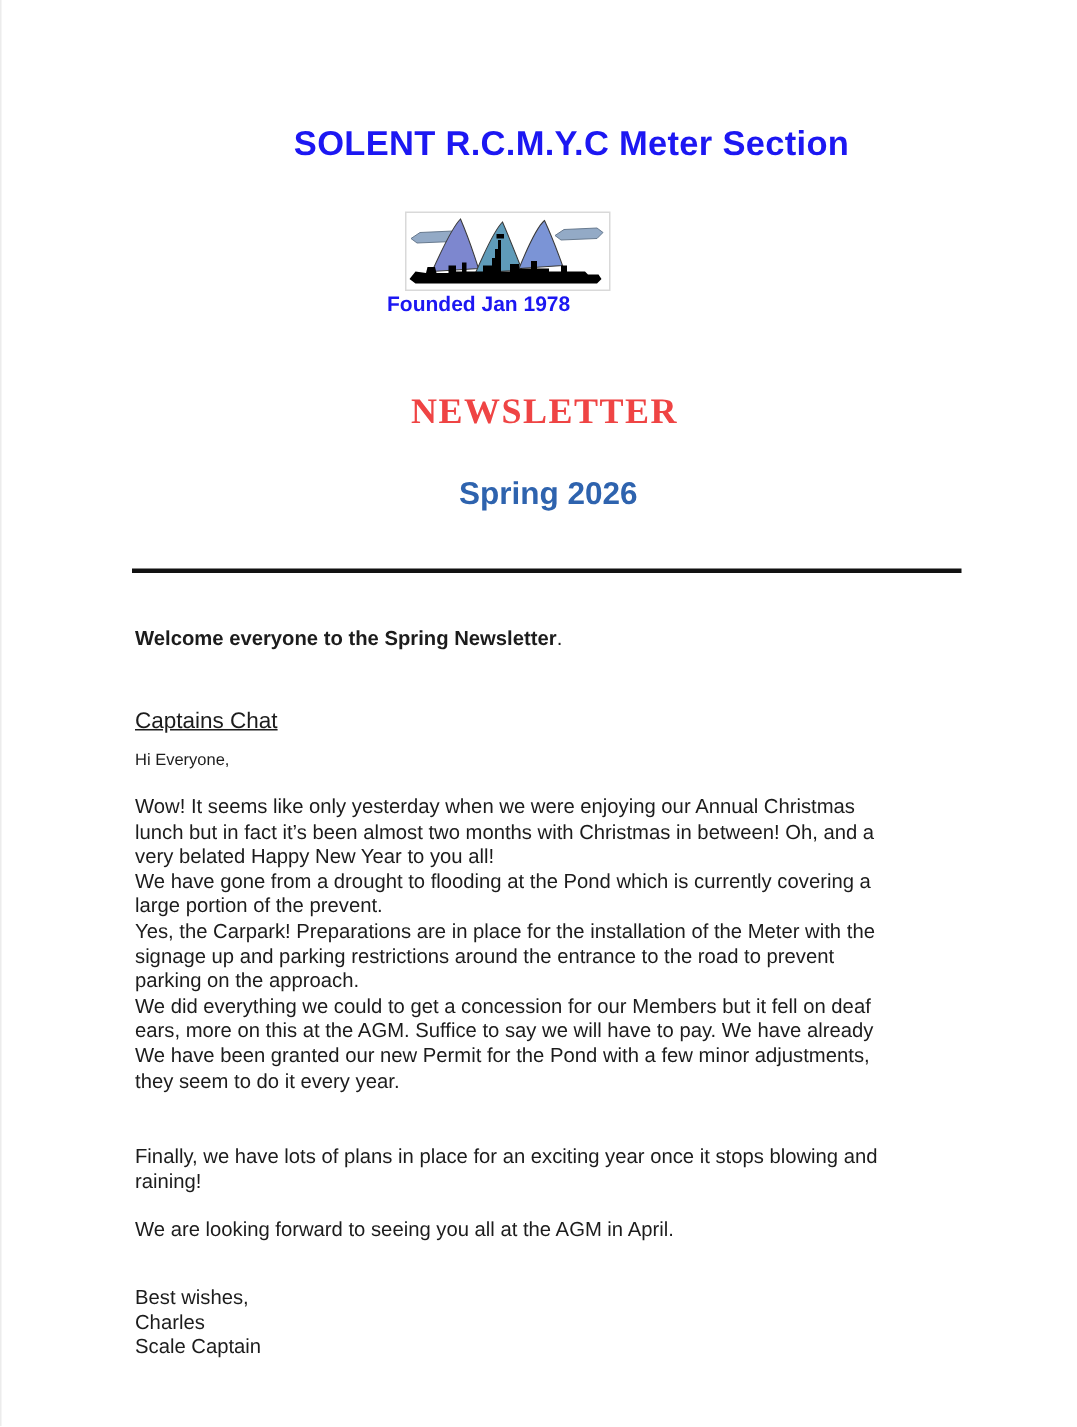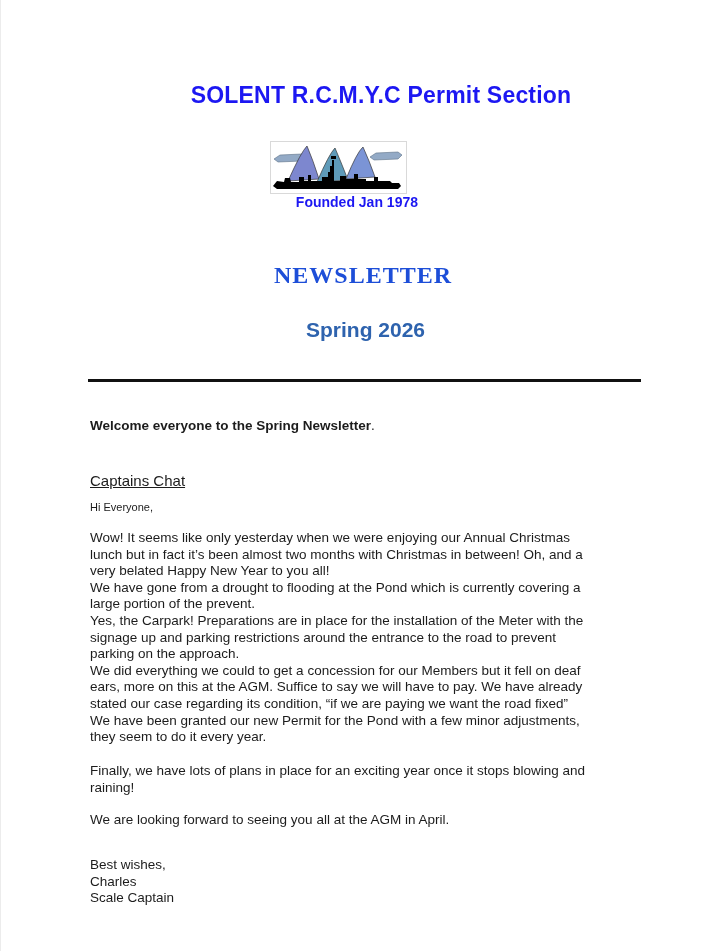--- a/index.html
+++ b/index.html
@@ -24,32 +24,32 @@
     letter-spacing:0.2px;
   }
   .logo-box{
     position:absolute;top:141px;left:270px;
     width:135px;height:51px;
     background:#ffffff;
     border:1px solid #d9d9d9;
   }
   .founded{
     position:absolute;top:194px;left:258px;width:160px;
-    text-align:right;
+    text-align:left;
     font-size:14px;font-weight:bold;
     color:#1c17f2;
   }
   .newsletter-title{
     position:absolute;top:262px;left:0;right:0;
     padding-left:8px;
     text-align:center;
     font-family:"Liberation Serif", serif;
     font-size:24px;font-weight:bold;
     letter-spacing:1px;
-    color:#1d4ed8;
+    color:#ef4444;
   }
   .issue-title{
     position:absolute;top:318px;left:0;right:0;
     padding-left:13px;
     text-align:center;
     font-size:21px;font-weight:bold;
     color:#2e63ae;
   }
   .divider{
     position:absolute;top:379px;left:88px;
@@ -79,21 +79,21 @@
   .finally-block{top:763px;}
   .agm-line{top:812px;}
   .signature-block{top:857px;}
 </style>
 </head>
 <body>
 
 <div class="page">
   <div class="page-edge-left"></div>
 
-  <div class="main-title">SOLENT R.C.M.Y.C Permit Section</div>
+  <div class="main-title">SOLENT R.C.M.Y.C Meter Section</div>
 
   <div class="logo-box">
     <svg width="133" height="49" viewBox="0 0 133 49">
 
       <polygon points="3,17 9,13 31,12 35,15 31,19 7,20" fill="#93aac6" stroke="#5d7186" stroke-width="0.6"></polygon>
 
       <polygon points="99,15 105,11 127,10 131,13 127,17 103,18" fill="#93aac6" stroke="#5d7186" stroke-width="0.6"></polygon>
 
       <path d="M17 39 Q30 10 36 4 Q42 18 48 37 Z" fill="#7d87cf" stroke="#3a3a3a" stroke-width="0.7"></path>
 
@@ -126,21 +126,20 @@
       <div class="line">Wow! It seems like only yesterday when we were enjoying our Annual Christmas</div>
       <div class="line">lunch but in fact it’s been almost two months with Christmas in between! Oh, and a</div>
       <div class="line">very belated Happy New Year to you all!</div>
       <div class="line">We have gone from a drought to flooding at the Pond which is currently covering a</div>
       <div class="line">large portion of the prevent.</div>
       <div class="line">Yes, the Carpark! Preparations are in place for the installation of the Meter with the</div>
       <div class="line">signage up and parking restrictions around the entrance to the road to prevent</div>
       <div class="line">parking on the approach.</div>
       <div class="line">We did everything we could to get a concession for our Members but it fell on deaf</div>
       <div class="line">ears, more on this at the AGM. Suffice to say we will have to pay. We have already</div>
-      <div class="line">stated our case regarding its condition, “if we are paying we want the road fixed”</div>
       <div class="line">We have been granted our new Permit for the Pond with a few minor adjustments,</div>
       <div class="line">they seem to do it every year.</div>
     </div>
 
   <div class="textblock finally-block">
       <div class="line">Finally, we have lots of plans in place for an exciting year once it stops blowing and</div>
       <div class="line">raining!</div>
     </div>
 
   <div class="textblock agm-line">We are looking forward to seeing you all at the AGM in April.</div>

